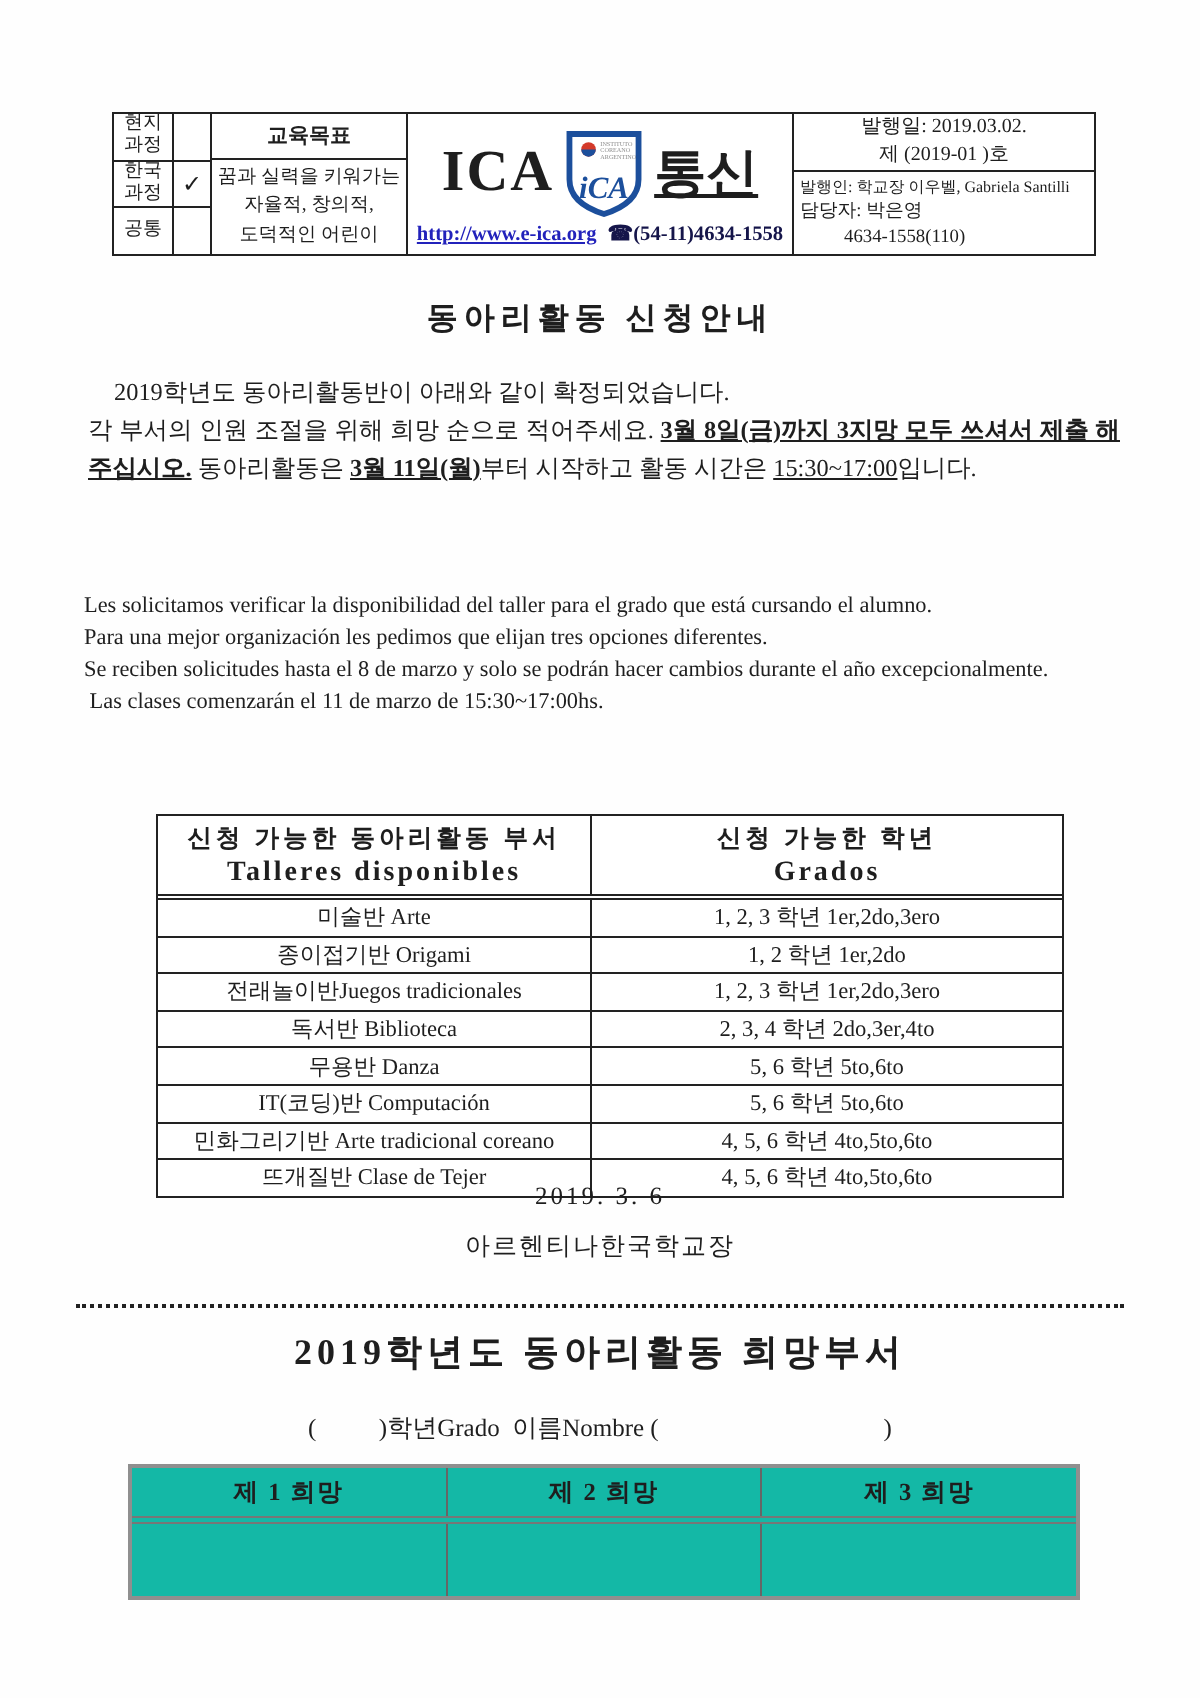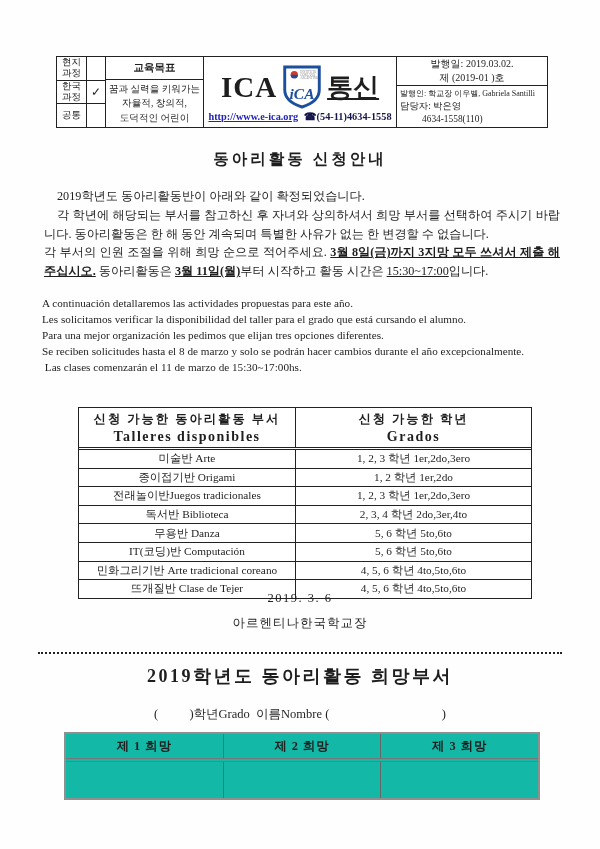--- a/index.html
+++ b/index.html
@@ -140,26 +140,24 @@
         <div>담당자: 박은영</div>
         <div class="ext">4634-1558(110)</div>
       </div>
     </div>
   </div>
 
   <div class="doc-title">동아리활동 신청안내</div>
 
   <div class="ko-para">
     <p class="indent">2019학년도 동아리활동반이 아래와 같이 확정되었습니다.</p>
-    <p class="indent">각 학년에 해당되는 부서를 참고하신 후 자녀와 상의하셔서 희망 부서를 선택하여 주시기 바랍니다. 동아리활동은 한 해 동안 계속되며 특별한 사유가 없는 한 변경할 수 없습니다.</p>
     <p><span>각 부서의 인원 조절을 위해 희망 순으로 적어주세요. </span><span class="bu">3월 8일(금)까지 3지망 모두 쓰셔서 제출 해 주십시오.</span><span> 동아리활동은 </span><span class="bu">3월 11일(월)</span><span>부터 시작하고 활동 시간은 </span><span class="u">15:30~17:00</span><span>입니다.</span></p>
   </div>
 
   <div class="es-para">
-    <div class="es-line">A continuación detallaremos las actividades propuestas para este año.</div>
     <div class="es-line">Les solicitamos verificar la disponibilidad del taller para el grado que está cursando el alumno.</div>
     <div class="es-line">Para una mejor organización les pedimos que elijan tres opciones diferentes.</div>
     <div class="es-line">Se reciben solicitudes hasta el 8 de marzo y solo se podrán hacer cambios durante el año excepcionalmente.</div>
     <div class="es-line"> Las clases comenzarán el 11 de marzo de 15:30~17:00hs.</div>
   </div>
 
   <div class="club-table">
     <div class="ct-header">
       <div class="ct-h-cell left">
         <div class="ct-h-ko">신청 가능한 동아리활동 부서</div>

